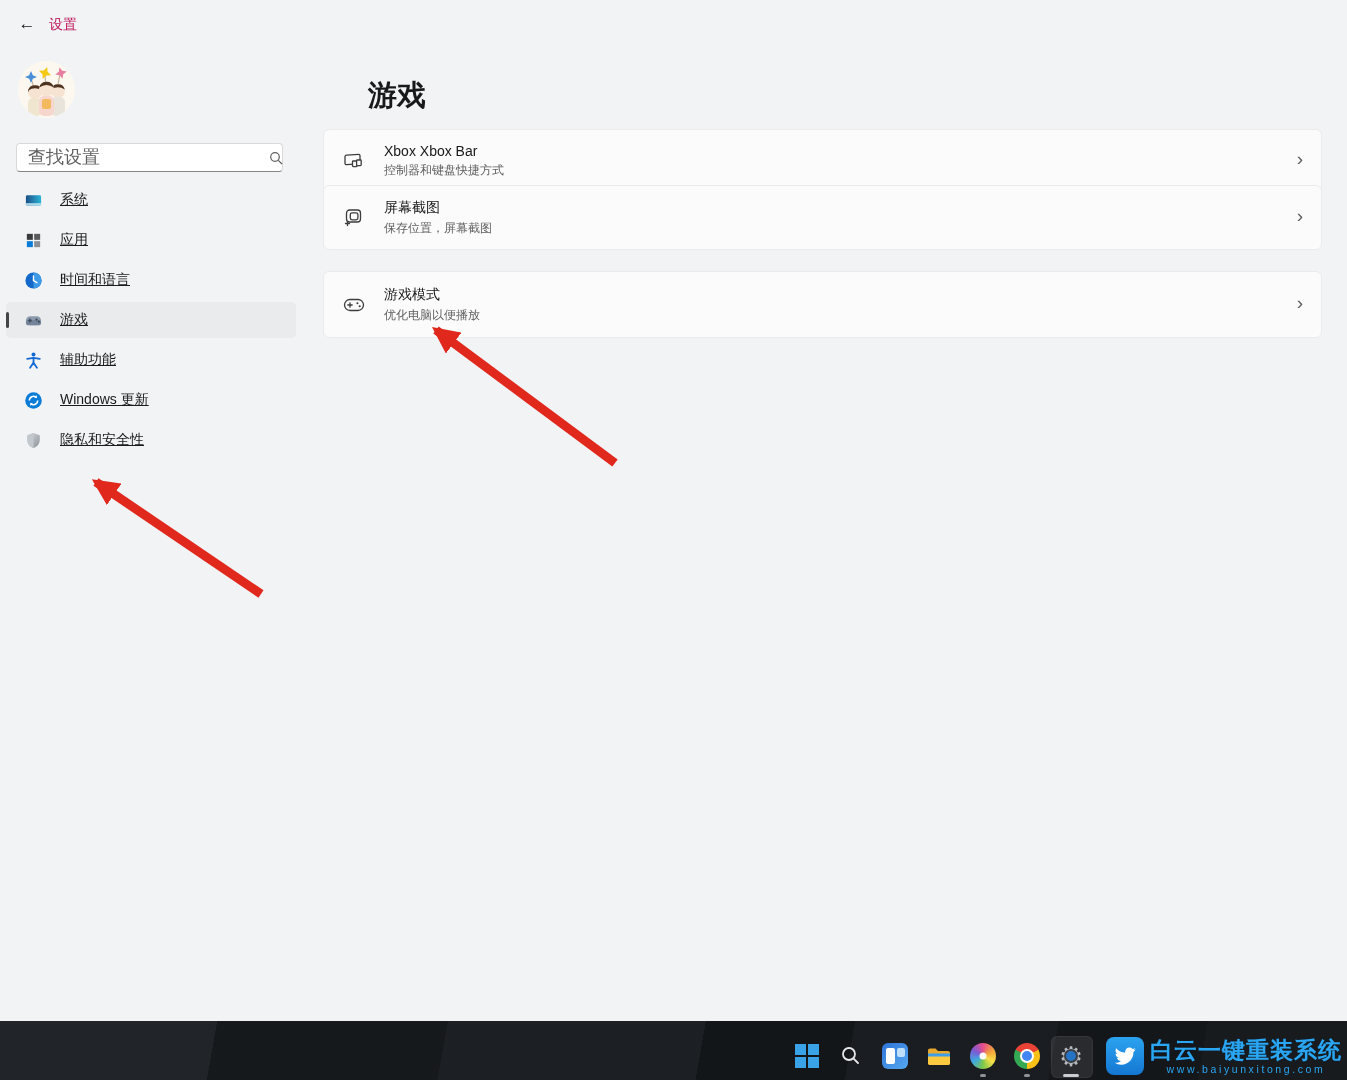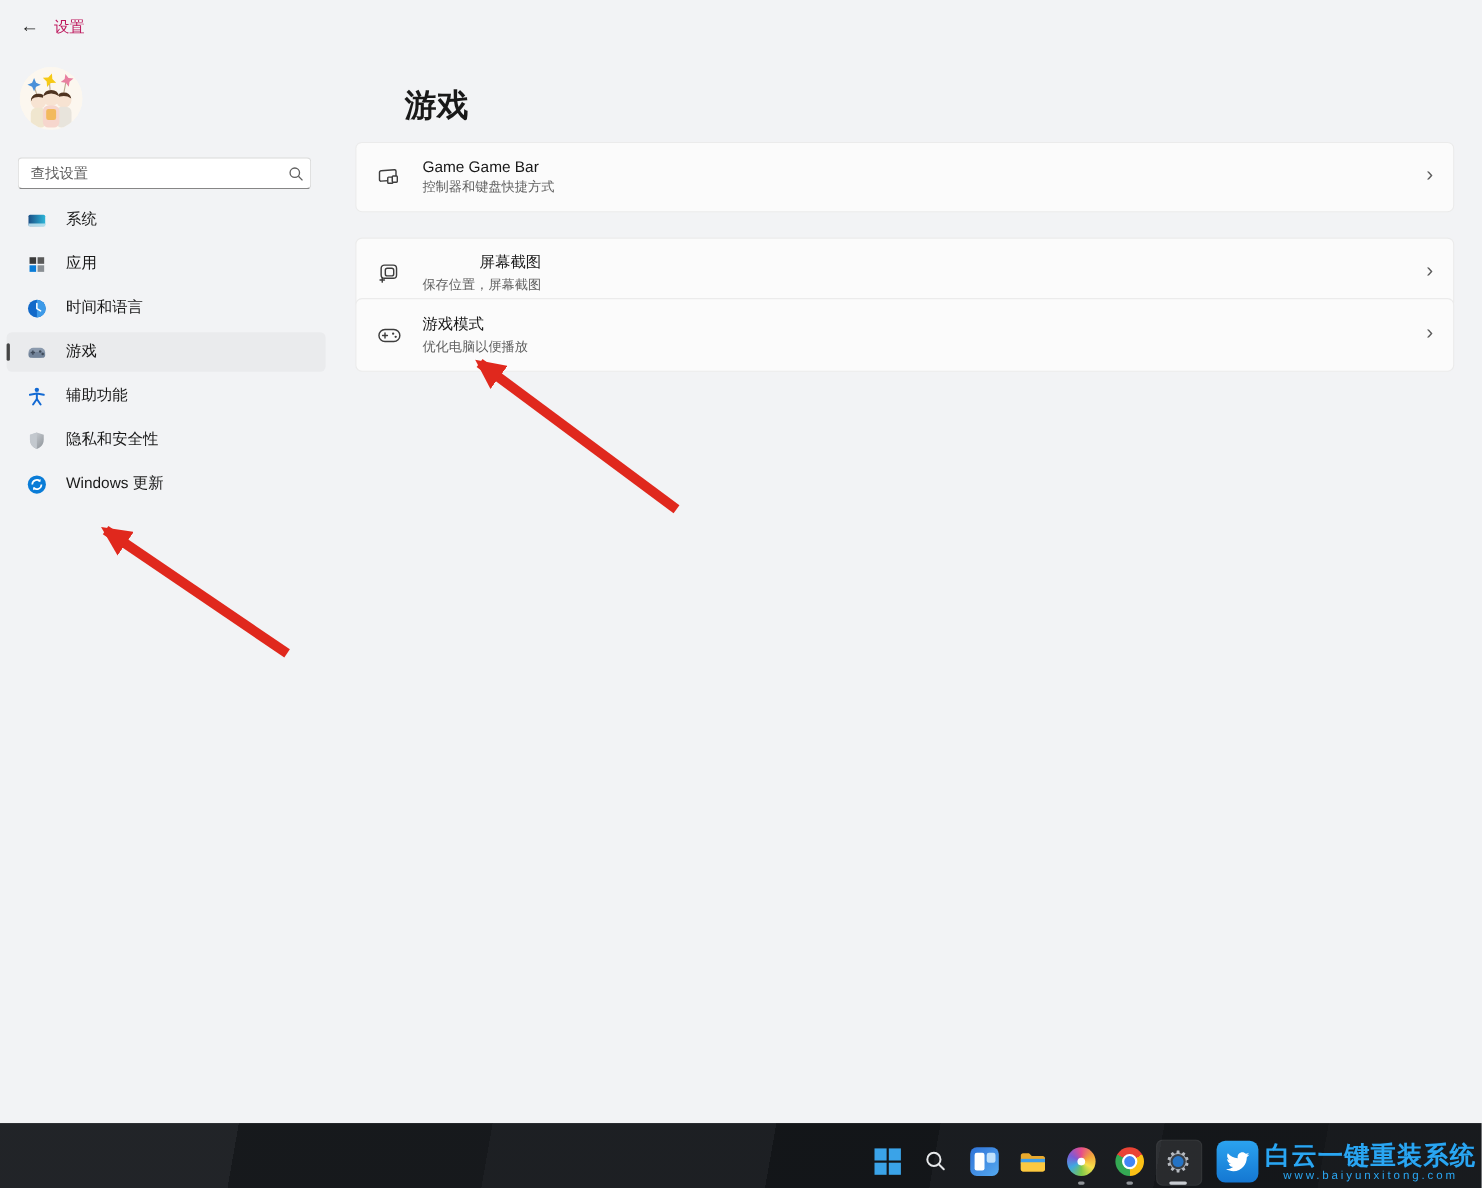--- a/index.html
+++ b/index.html
@@ -14,41 +14,41 @@
     background:none; border:none; border-radius:4px; cursor:pointer; }
   .app-title { position:absolute; left:49px; top:16px; font-size:14px; color:#be185d; }
 
   
   .avatar { position:absolute; left:18px; top:61px; width:57px; height:57px;
     border-radius:50%; overflow:hidden; background:#fcf7ef; }
   .search-box { position:absolute; left:16px; top:143px; width:267px; height:29px;
     background:#ffffff; border:1px solid #d9d9d9; border-bottom-color:#868686;
     border-radius:4px; display:flex; align-items:center; }
   .search-box input { flex:1; border:none; outline:none; background:transparent;
-    font-size:13px; color:#4d7c0f; padding:0 8px 0 11px;
+    font-size:18px; color:#4d7c0f; padding:0 8px 0 11px;
     font-family:"Liberation Sans","DejaVu Sans",sans-serif; }
   .search-box input::placeholder { color:#5f5f5f; }
   .search-glyph { width:26px; display:flex; justify-content:center; }
 
-  nav { position:absolute; left:6px; top:182px; width:290px; }
+  nav { position:absolute; left:6px; top:182px; width:290px;text-decoration:underline; }
   .nav-item { position:relative; height:36px; margin-bottom:4px; border-radius:5px;
     display:flex; align-items:center; padding-left:18px; gap:17px; cursor:pointer; }
   .nav-item .lbl { font-size:14px; color:#191919; }
   .nav-item.selected { background:#eaebed; }
   .nav-item.selected .selbar { position:absolute; left:0; top:10px; width:3px; height:16px;
     border-radius:2px; background:#454545; }
   .nav-ico { width:19px; height:19px; display:flex; }
 
   
   .page-title { position:absolute; left:368px; top:76px; font-size:29px; font-weight:600; color:#191919; }
   .card { position:absolute; left:323px; width:999px; background:#fbfbfb;
     border:1px solid #ebebeb; border-radius:6px; display:flex; align-items:center;
     padding-left:18px; cursor:pointer; }
   .card-1 { top:129px; height:64px; }
-  .card-2 { top:216px; height:65px;text-align:right; }
+  .card-2 { top:185px; height:65px; }
   .card-3 { top:271px; height:67px; }
   .card-ico { width:24px; height:24px; margin-right:18px; flex:none; display:flex; }
   .card-txt { display:flex; flex-direction:column; gap:3px; }
   .card-title { font-size:14px; color:#191919; }
   .card-sub { font-size:12px; color:#5f5f5f; }
   .chev { position:absolute; right:18px; top:50%; transform:translateY(-58%);
     font-size:19px; color:#5c5c5c; }
 
   
   .arrows { position:absolute; left:0; top:0; pointer-events:none; z-index:5; }
@@ -202,58 +202,58 @@
         <path d="M3.4 8.3 L10 7.2 L16.6 8.3"></path>
         <path d="M10 7.2 V12.3"></path>
         <path d="M10 12.3 L6.4 17.6 M10 12.3 L13.6 17.6"></path>
       </svg>
       </span>
     <span class="lbl">辅助功能</span>
   </div>
   <div class="nav-item">
     <span class="nav-ico">
       <svg width="19" height="19" viewBox="0 0 20 20">
+        <circle cx="10" cy="10" r="8.7" fill="#0a7cd7"></circle>
+        <path d="M5.6 10 a4.4 4.4 0 0 1 7.3 -3.3" fill="none" stroke="#fff" stroke-width="1.6"></path>
+        <path d="M13.6 4.6 L13.4 7.6 L10.6 6.5 Z" fill="#fff"></path>
+        <path d="M14.4 10 a4.4 4.4 0 0 1 -7.3 3.3" fill="none" stroke="#fff" stroke-width="1.6"></path>
+        <path d="M6.4 15.4 L6.6 12.4 L9.4 13.5 Z" fill="#fff"></path>
+      </svg>
+      </span>
+    <span class="lbl">Windows 更新</span>
+  </div>
+  <div class="nav-item">
+    <span class="nav-ico">
+      <svg width="19" height="19" viewBox="0 0 20 20">
           <defs>
         <linearGradient id="gsh" x1="0" y1="0" x2="1" y2="1">
           <stop offset="0" stop-color="#d5d9de"></stop>
               <stop offset="1" stop-color="#8d9298"></stop>
             </linearGradient>
           </defs>
         <path d="M10 2.2 L16.6 4.4 V9 C16.6 13.6 13.9 16.7 10 18 C6.1 16.7 3.4 13.6 3.4 9 V4.4 Z" fill="url(#gsh)"></path>
         <path d="M10 2.2 L10 18 C6.1 16.7 3.4 13.6 3.4 9 V4.4 Z" fill="#c3c8ce"></path>
       </svg>
       </span>
     <span class="lbl">隐私和安全性</span>
   </div>
-  <div class="nav-item">
-    <span class="nav-ico">
-      <svg width="19" height="19" viewBox="0 0 20 20">
-        <circle cx="10" cy="10" r="8.7" fill="#0a7cd7"></circle>
-        <path d="M5.6 10 a4.4 4.4 0 0 1 7.3 -3.3" fill="none" stroke="#fff" stroke-width="1.6"></path>
-        <path d="M13.6 4.6 L13.4 7.6 L10.6 6.5 Z" fill="#fff"></path>
-        <path d="M14.4 10 a4.4 4.4 0 0 1 -7.3 3.3" fill="none" stroke="#fff" stroke-width="1.6"></path>
-        <path d="M6.4 15.4 L6.6 12.4 L9.4 13.5 Z" fill="#fff"></path>
-      </svg>
-      </span>
-    <span class="lbl">Windows 更新</span>
-  </div>
 </nav>
 
 <h1 class="page-title">游戏</h1>
 
 <div class="card card-1">
   <span class="card-ico">
     <svg width="24" height="24" viewBox="0 0 24 24" fill="none" stroke="#3d3d3d" stroke-width="1.3">
       <rect x="3" y="6.5" width="15" height="9.5" rx="1.5" transform="skewY(-4)"></rect>
       <rect x="10.5" y="12" width="4.6" height="5.6" rx="0.8" fill="#fbfbfb"></rect>
       <rect x="14.6" y="11" width="4.6" height="5.6" rx="0.8" fill="#fbfbfb"></rect>
     </svg>
     </span>
   <span class="card-txt">
-    <span class="card-title">Game Game Bar</span>
+    <span class="card-title">Xbox Xbox Bar</span>
     <span class="card-sub">控制器和键盘快捷方式</span>
   </span>
   <span class="chev">›</span>
 </div>
 
 <div class="card card-2">
   <span class="card-ico">
     <svg width="24" height="24" viewBox="0 0 24 24" fill="none" stroke="#3d3d3d" stroke-width="1.3">
       <rect x="4.5" y="4" width="14" height="12" rx="3"></rect>
       <rect x="8.3" y="6.8" width="7.6" height="7" rx="1.8"></rect>

